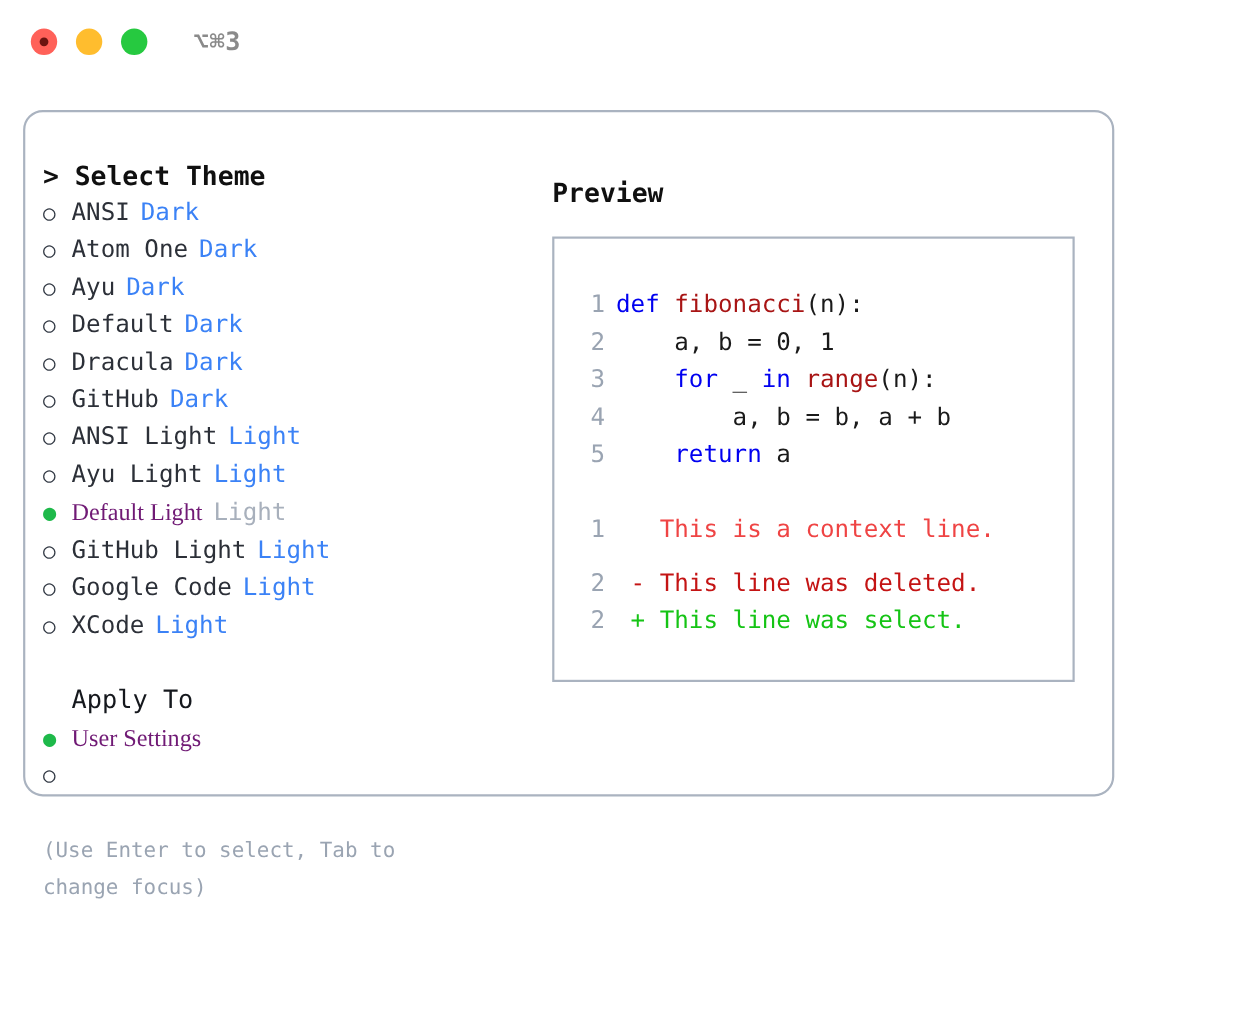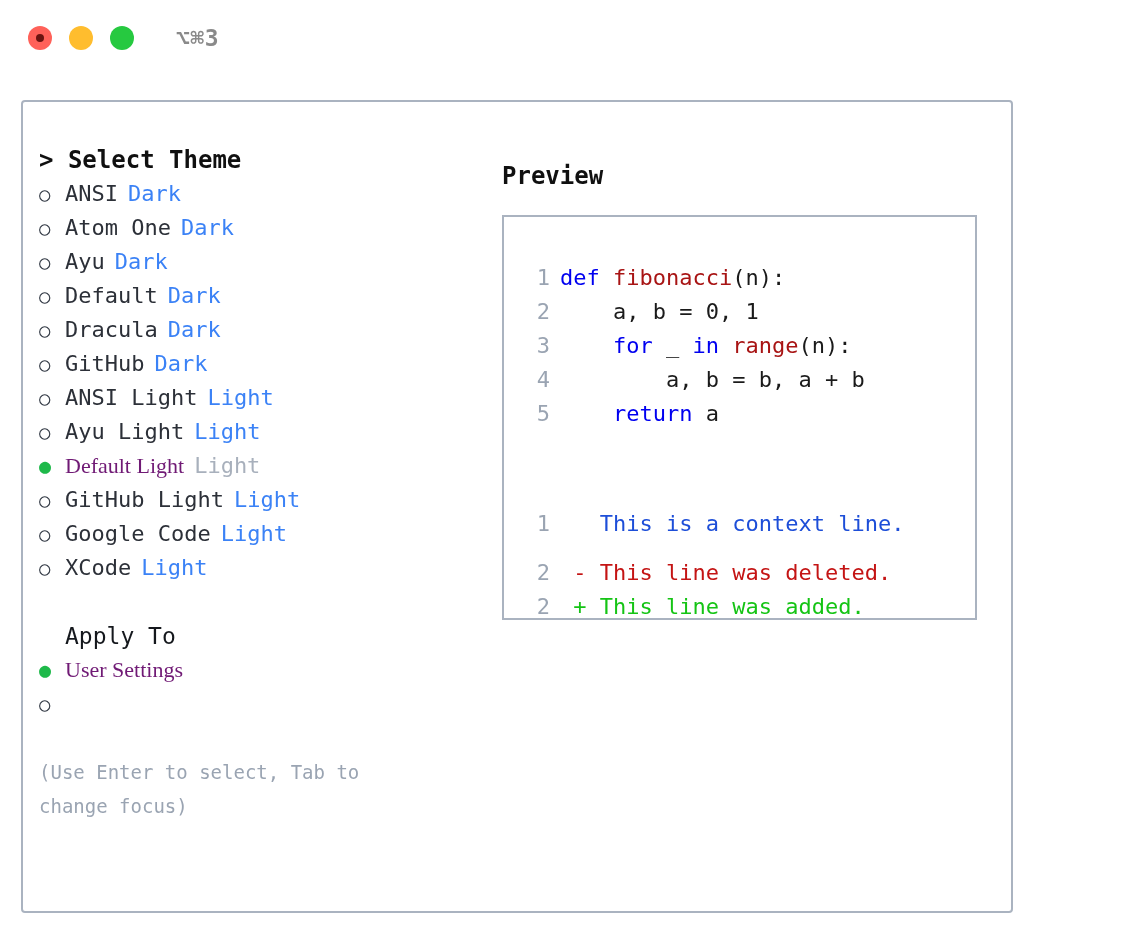--- a/index.html
+++ b/index.html
@@ -62,23 +62,23 @@
     color: #8a8a8a;
     letter-spacing: 0.5px;
     white-space: pre;
   }
   
   .window {
     position: absolute;
     left: 21px;
     top: 100px;
     width: 992px;
-    height: 813px;
+    height: 624px;
     border: 2px solid #aab3c0;
-    border-radius: 4px;
+    border-radius: 18px;
     box-sizing: border-box;
     background: #ffffff;
   }
   .columns {
     position: absolute;
     left: 0; top: 0;
     width: 100%;
     height: 100%;
   }
   
@@ -178,21 +178,21 @@
     width: 30px;
     flex: 0 0 30px;
     text-align: right;
     color: #9aa4b2;
     padding-right: 10px;
   }
   .code-text { color: #1a1a1a; }
   .kw   { color: #0000f0; }
   .fn   { color: #a81414; }
   .plain{ color: #1a1a1a; }
-  .ctx  { color: #1d4ed8; margin-top: 42px; }
+  .ctx  { color: #ef4444; }
   .del  { color: #c41414; margin-top: 15px; }
   .add  { color: #15c415; }
   .blank-line { height: 34px; }
 </style>
 </head>
 <body>
 
 <div class="page">
 
   <div class="titlebar">
@@ -320,20 +320,20 @@
           <div class="code-line">
             <span class="ln">1</span>
             <span class="ctx">   This is a context line.</span>
           </div>
           <div class="code-line">
             <span class="ln">2</span>
             <span class="del"> - This line was deleted.</span>
           </div>
           <div class="code-line">
             <span class="ln">2</span>
-            <span class="add"> + This line was added.</span>
+            <span class="add"> + This line was select.</span>
           </div>
         </div>
       </div>
 
     </div>
   </div>
 </div>
 
 </body></html>

